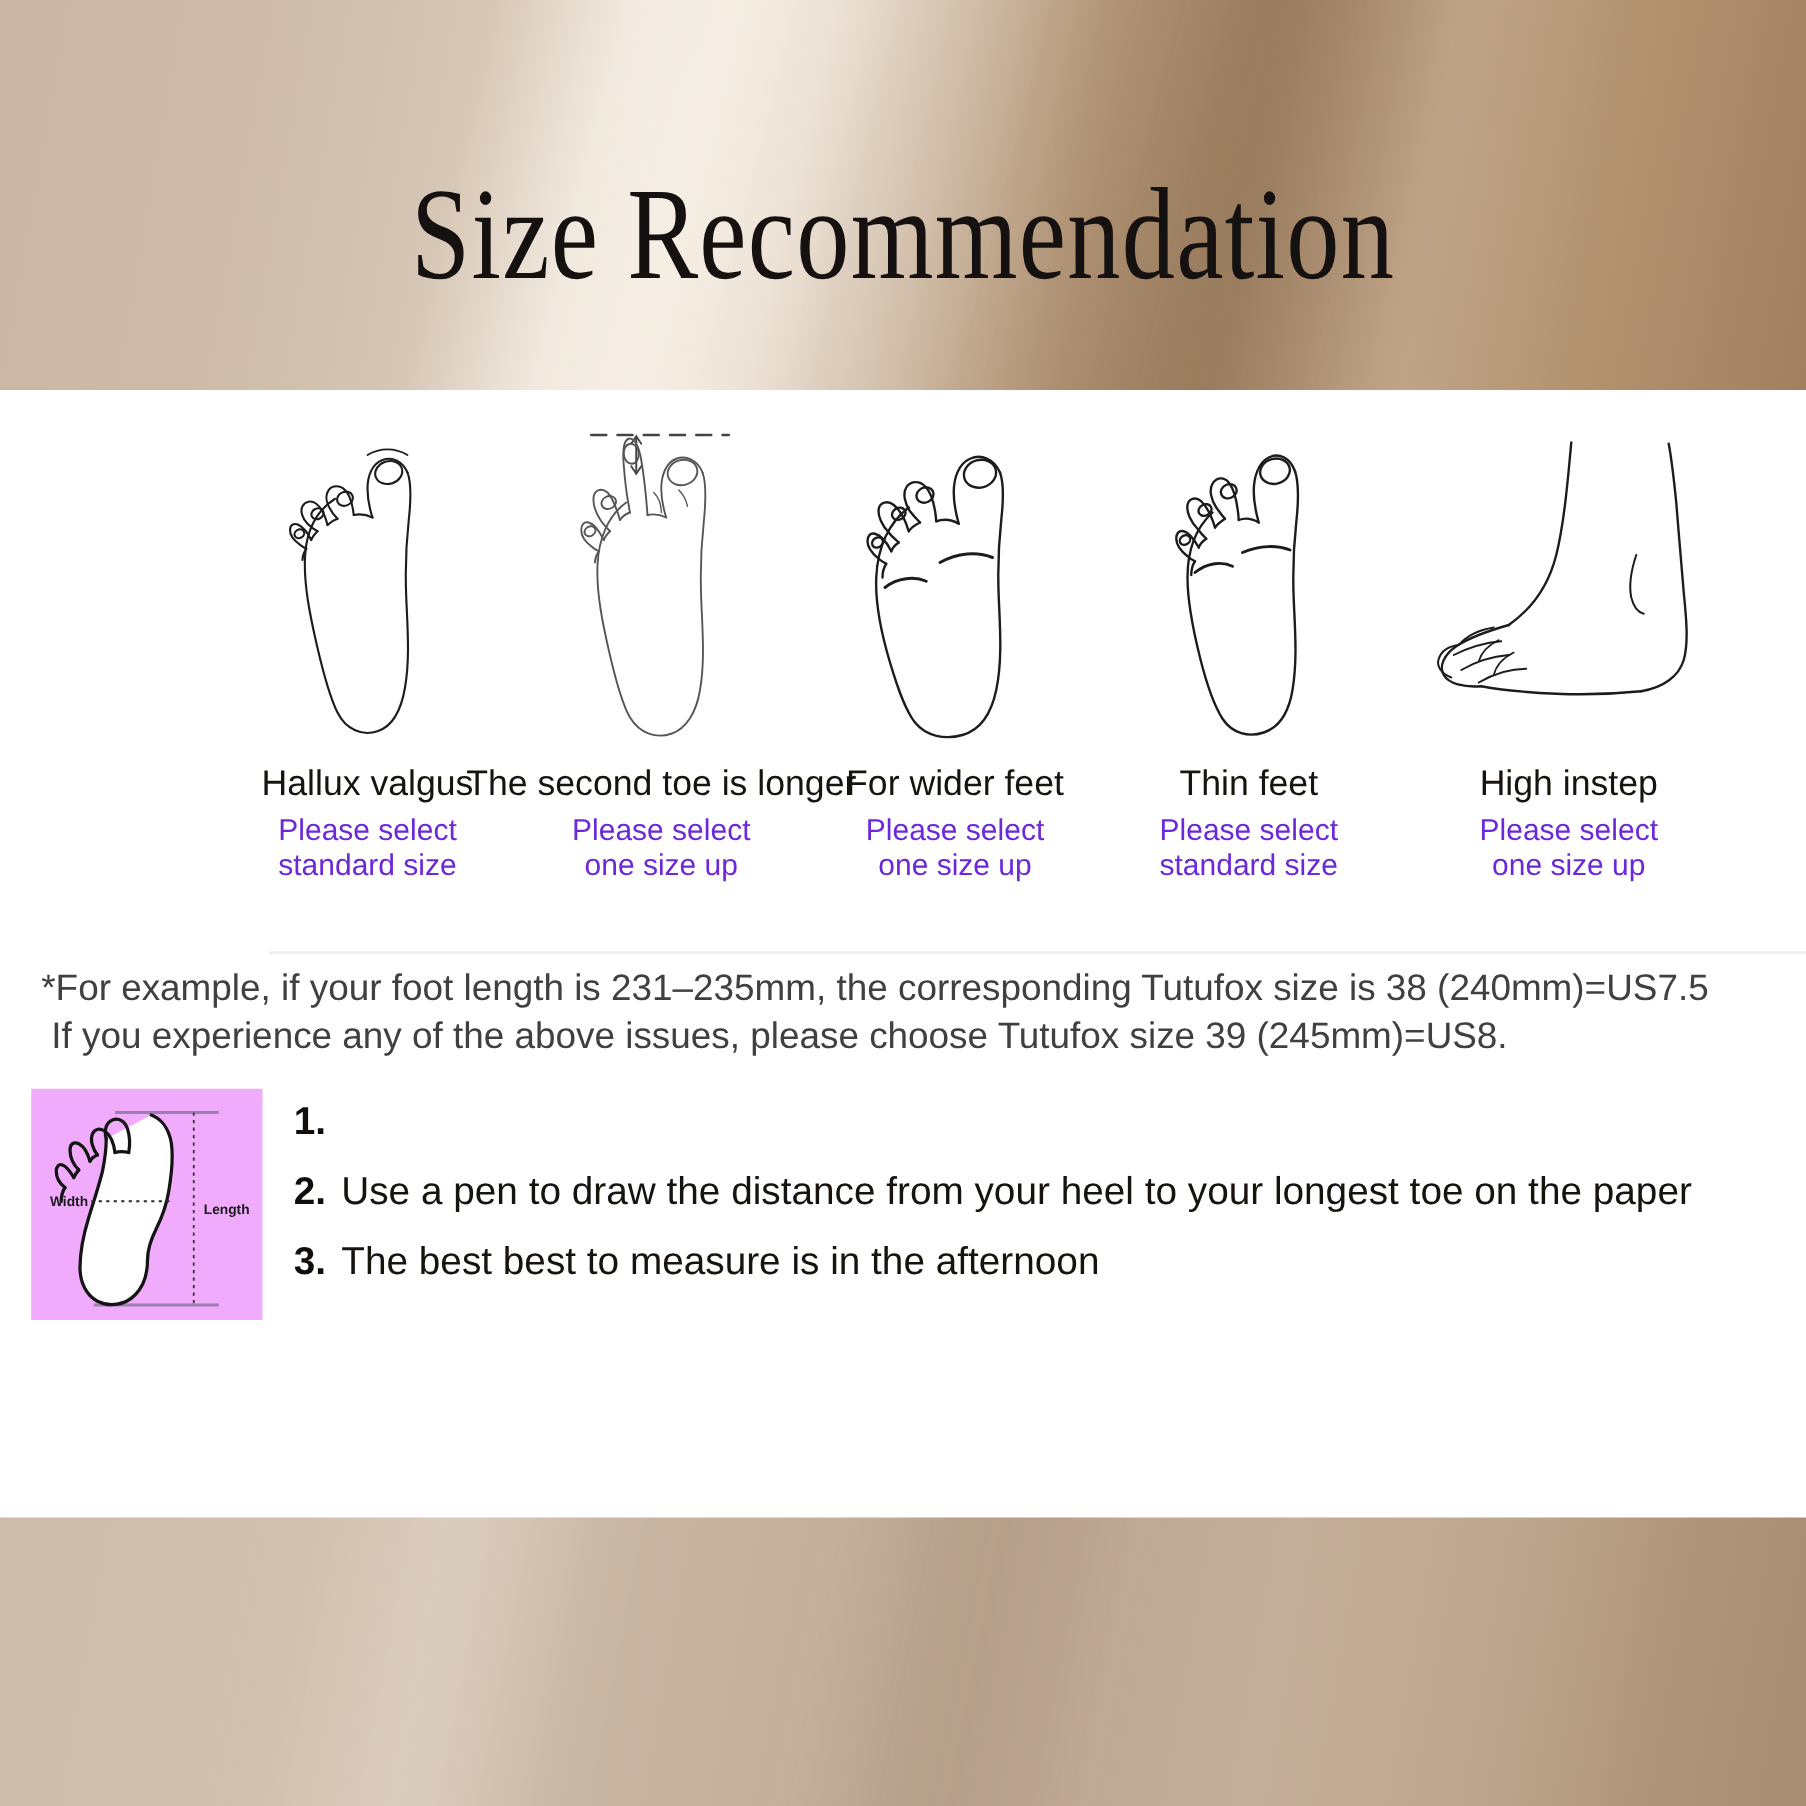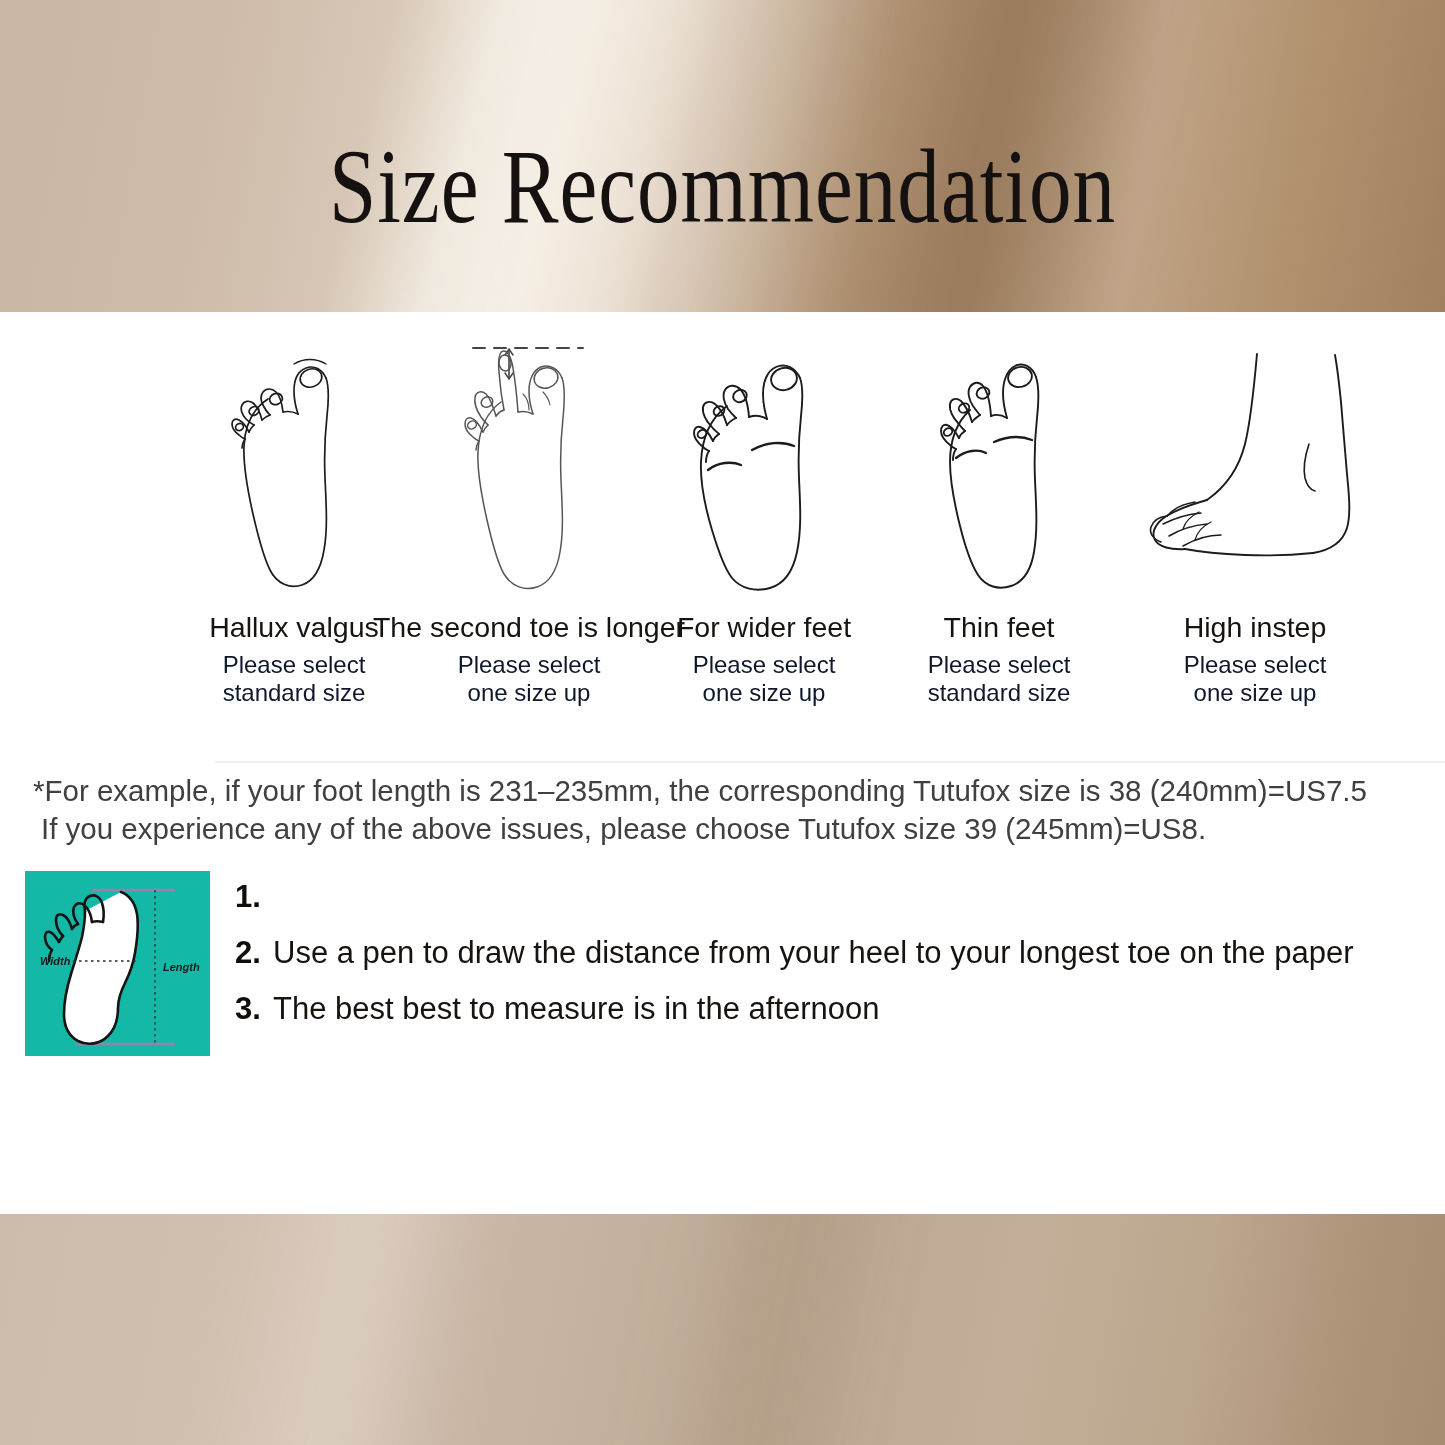--- a/index.html
+++ b/index.html
@@ -117,21 +117,21 @@
     margin-top: 20px;
     font-size: 28.5px;
     color: #17130f;
     text-align: center;
     white-space: nowrap;
     line-height: 1.1;
   }
   .foot-sub {
     margin-top: 8px;
     font-size: 24px;
-    color: #0f172a;
+    color: #6d28d9;
     text-align: center;
     line-height: 1.17;
   }
   .foot-sub span { display: block; }
 
   
   .divider {
     position: absolute;
     left: 215px;
     top: 761px;
@@ -159,23 +159,22 @@
     left: 25px;
     top: 871px;
     width: 1400px;
     display: flex;
     align-items: flex-start;
   }
   .measure-figure {
     position: relative;
     width: 185px;
     height: 185px;
-    background: #14b8a6;
+    background: #f0abfc;
     flex: 0 0 auto;
-    font-style: italic;
   }
   .measure-figure svg { display: block; }
   .steps-list {
     margin-left: 25px;
     padding-top: 8px;
     flex: 1 1 auto;
   }
   .step {
     display: flex;
     align-items: baseline;

